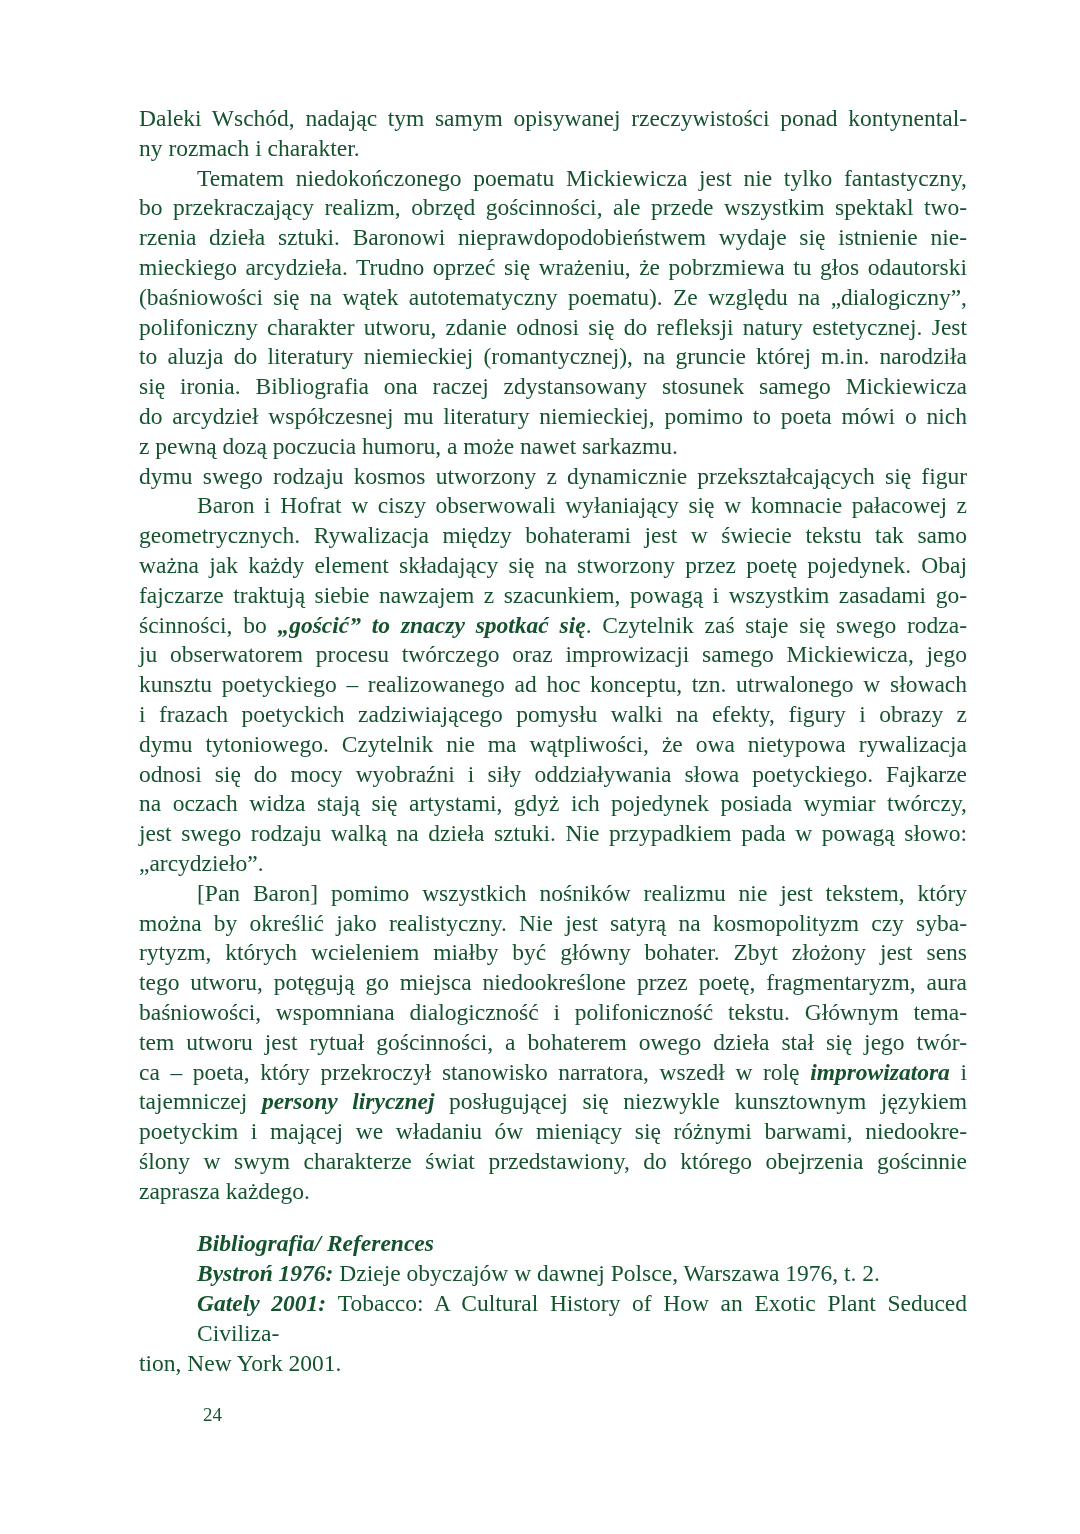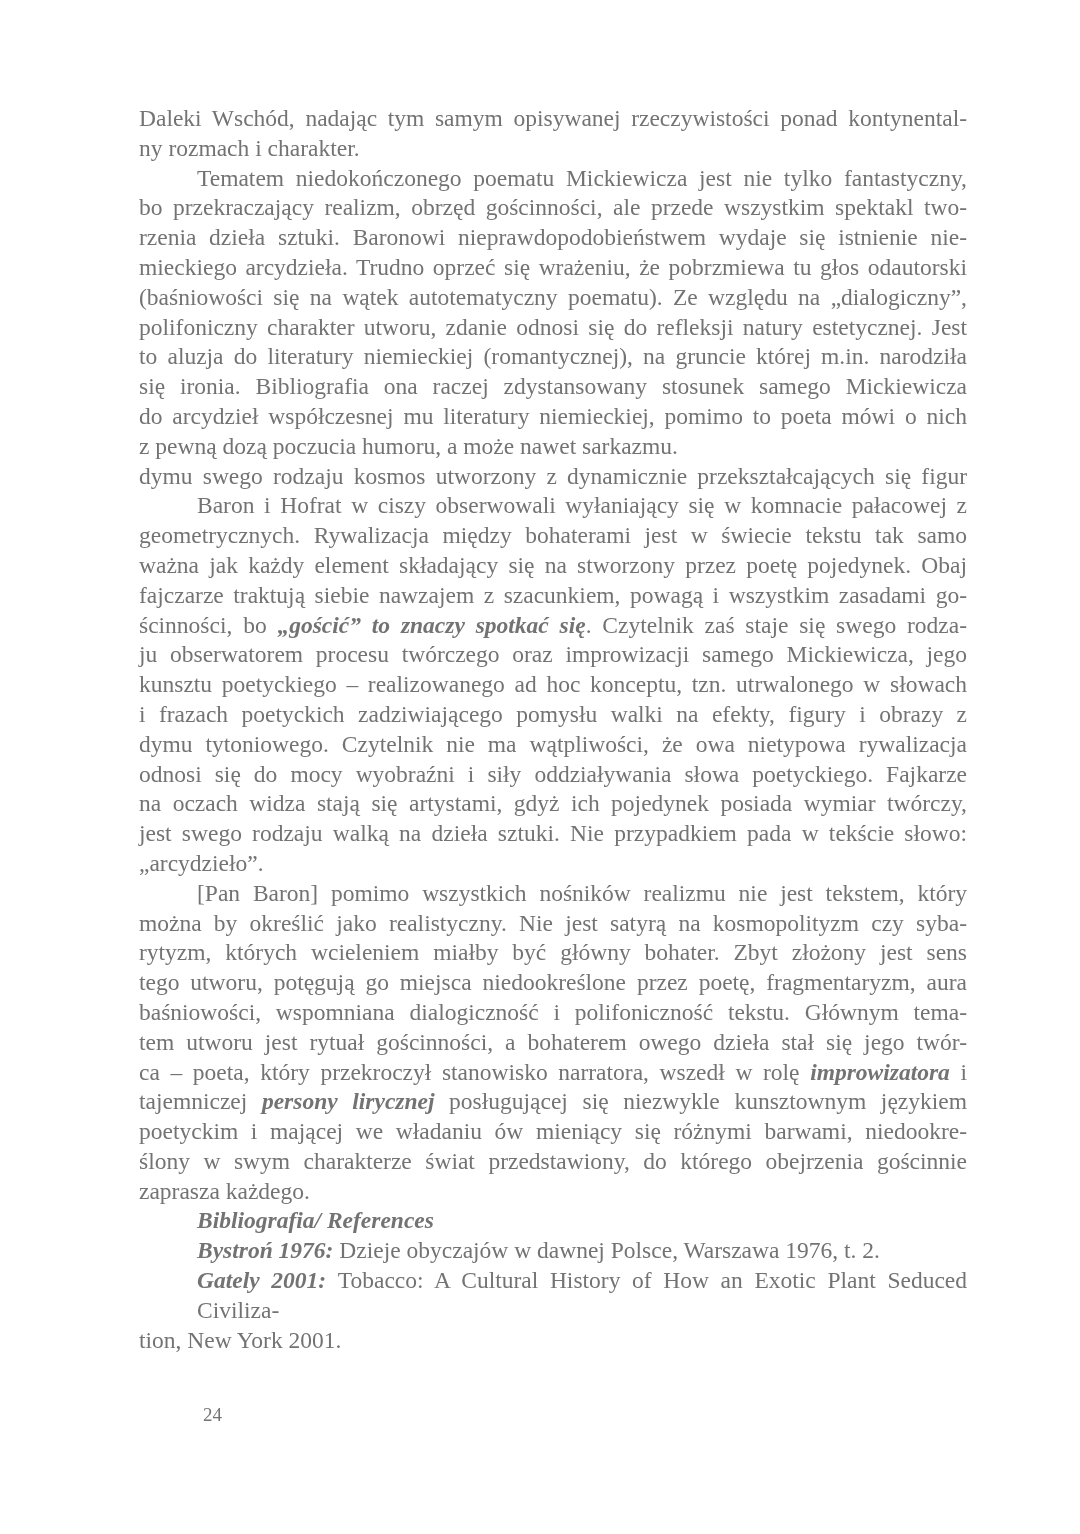--- a/index.html
+++ b/index.html
@@ -7,40 +7,40 @@
     padding: 0;
     background: #ffffff;
   }
   .page {
     position: relative;
     width: 1080px;
     height: 1534px;
     background: #ffffff;
     overflow: hidden;
     font-family: "Liberation Serif", "DejaVu Serif", serif;
-    color: #737373;
+    color: #14532d;
   }
   .text-block {
     position: absolute;
     left: 139px;
     top: 104px;
     width: 828px;
     font-size: 23.5px;
     line-height: 29.8px;
   }
   .paragraph { margin: 0; }
   .line {
     text-align: justify;
     text-align-last: justify;
   }
   .line.last { text-align-last: left; }
   .line.indent { padding-left: 58px; }
   .bold { font-weight: bold; font-style: italic; }
   .italic { }
-  .bibliography { }
+  .bibliography { margin-top: 23px; }
   .page-number {
     position: absolute;
     left: 203px;
     top: 1400px;
     font-size: 19px;
     line-height: 29.8px;
   }
 </style>
 </head>
 <body>
@@ -70,21 +70,21 @@
           <div class="line"><span>geometrycznych. Rywalizacja między bohaterami jest w świecie tekstu tak samo</span></div>
           <div class="line"><span>ważna jak każdy element składający się na stworzony przez poetę pojedynek. Obaj</span></div>
           <div class="line"><span>fajczarze traktują siebie nawzajem z szacunkiem, powagą i wszystkim zasadami go-</span></div>
           <div class="line"><span>ścinności, bo </span><span class="bold">„gościć” to znaczy spotkać się</span><span>. Czytelnik zaś staje się swego rodza-</span></div>
           <div class="line"><span>ju obserwatorem procesu twórczego oraz improwizacji samego Mickiewicza, jego</span></div>
           <div class="line"><span>kunsztu poetyckiego – realizowanego </span><span class="italic">ad hoc</span><span> konceptu, tzn. utrwalonego w słowach</span></div>
           <div class="line"><span>i frazach poetyckich zadziwiającego pomysłu walki na efekty, figury i obrazy z</span></div>
           <div class="line"><span>dymu tytoniowego. Czytelnik nie ma wątpliwości, że owa nietypowa rywalizacja</span></div>
           <div class="line"><span>odnosi się do mocy wyobraźni i siły oddziaływania słowa poetyckiego. Fajkarze</span></div>
           <div class="line"><span>na oczach widza stają się artystami, gdyż ich pojedynek posiada wymiar twórczy,</span></div>
-          <div class="line"><span>jest swego rodzaju walką na dzieła sztuki. Nie przypadkiem pada w tekście słowo:</span></div>
+          <div class="line"><span>jest swego rodzaju walką na dzieła sztuki. Nie przypadkiem pada w powagą słowo:</span></div>
           <div class="line last"><span>„arcydzieło”.</span></div>
         </div>
         <div class="paragraph">
           <div class="line indent"><span>[</span><span class="italic">Pan Baron</span><span>] pomimo wszystkich nośników realizmu nie jest tekstem, który</span></div>
           <div class="line"><span>można by określić jako realistyczny. Nie jest satyrą na kosmopolityzm czy syba-</span></div>
           <div class="line"><span>rytyzm, których wcieleniem miałby być główny bohater. Zbyt złożony jest sens</span></div>
           <div class="line"><span>tego utworu, potęgują go miejsca niedookreślone przez poetę, fragmentaryzm, aura</span></div>
           <div class="line"><span>baśniowości, wspomniana dialogiczność i polifoniczność tekstu. Głównym tema-</span></div>
           <div class="line"><span>tem utworu jest rytuał gościnności, a bohaterem owego dzieła stał się jego twór-</span></div>
           <div class="line"><span>ca – poeta, który przekroczył stanowisko narratora, wszedł w rolę </span><span class="bold">improwizatora</span><span> i</span></div>

